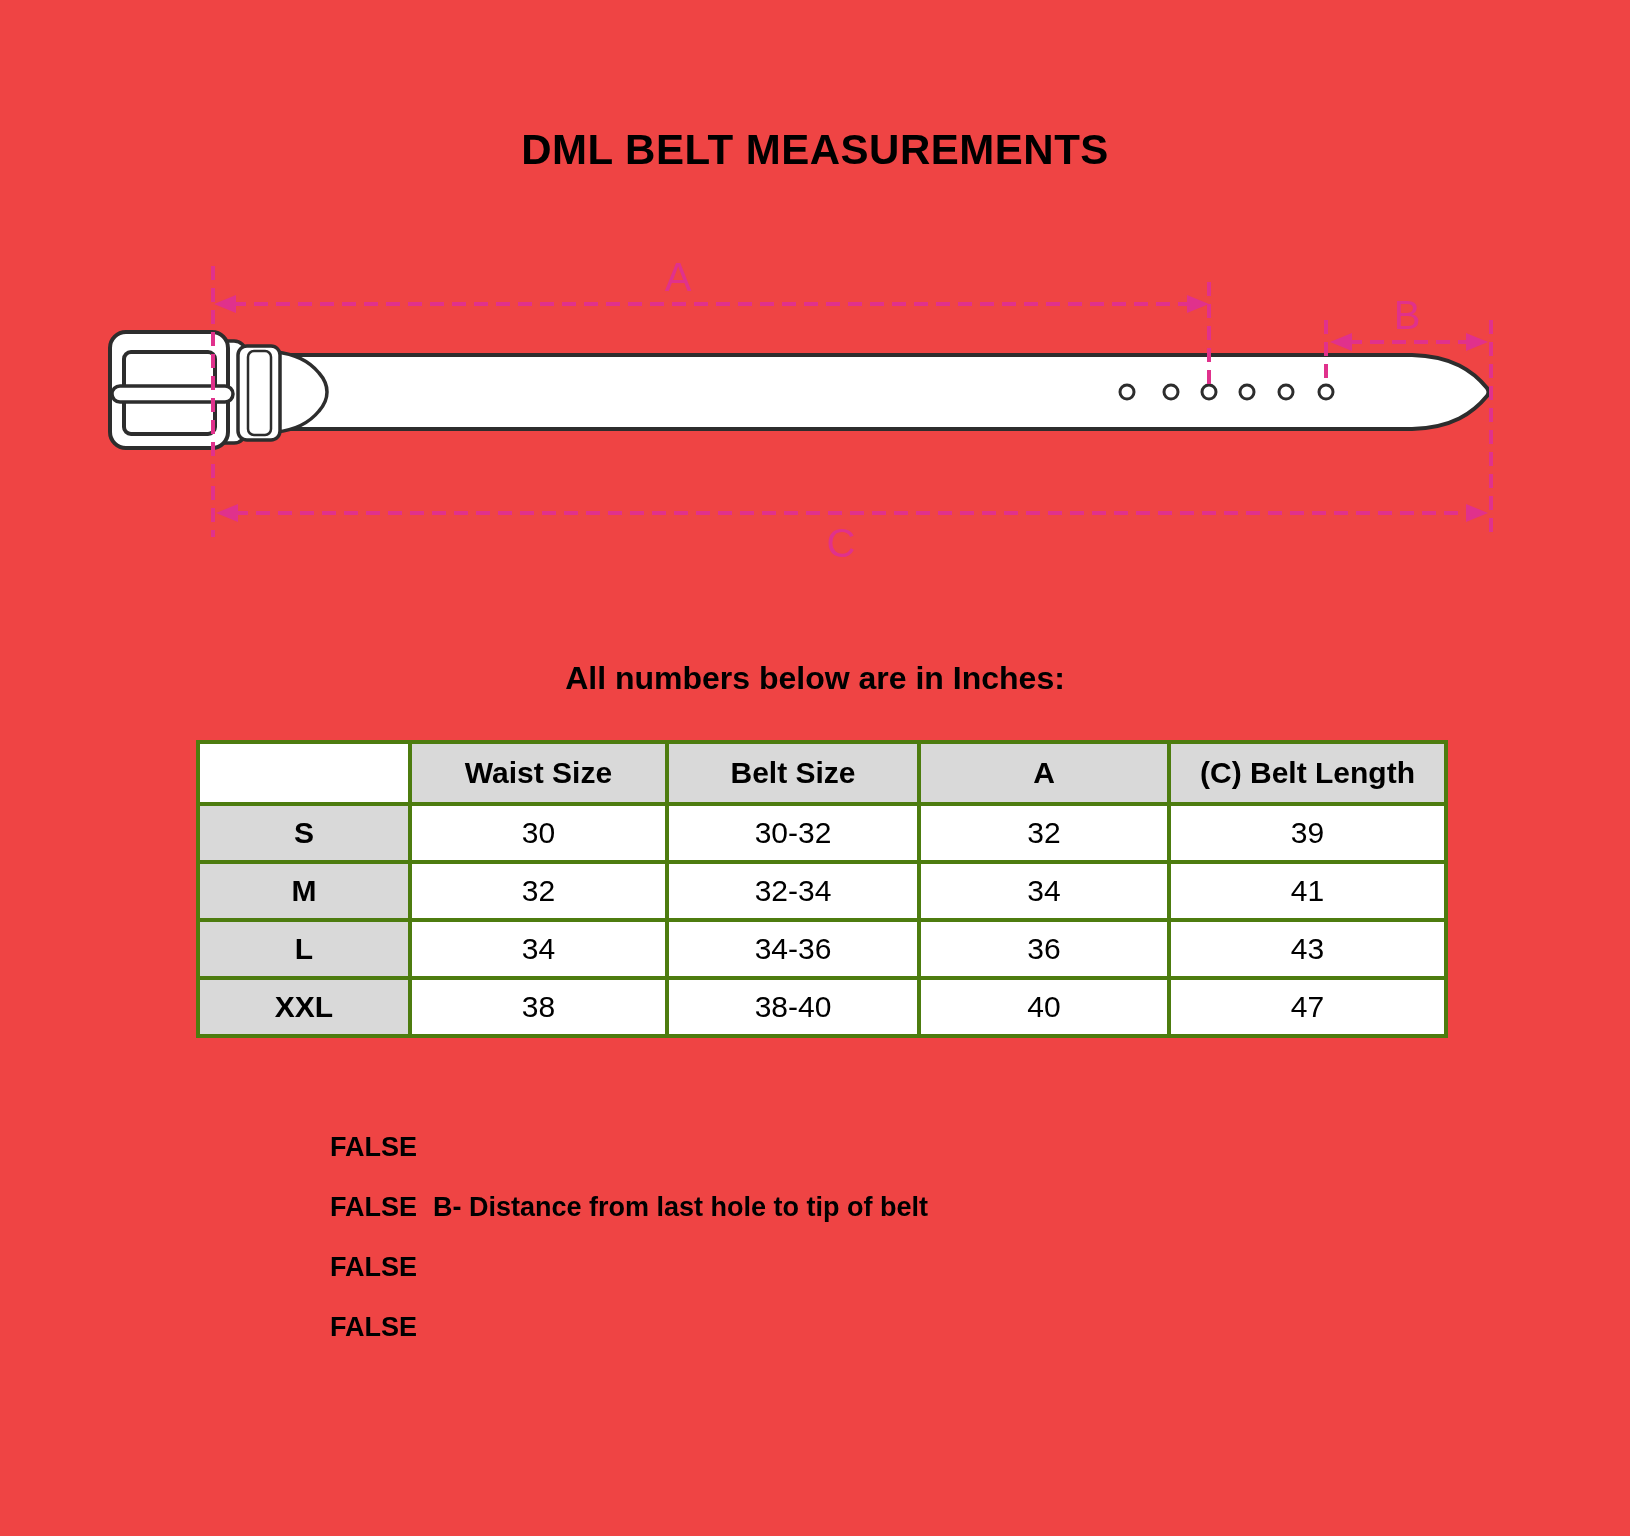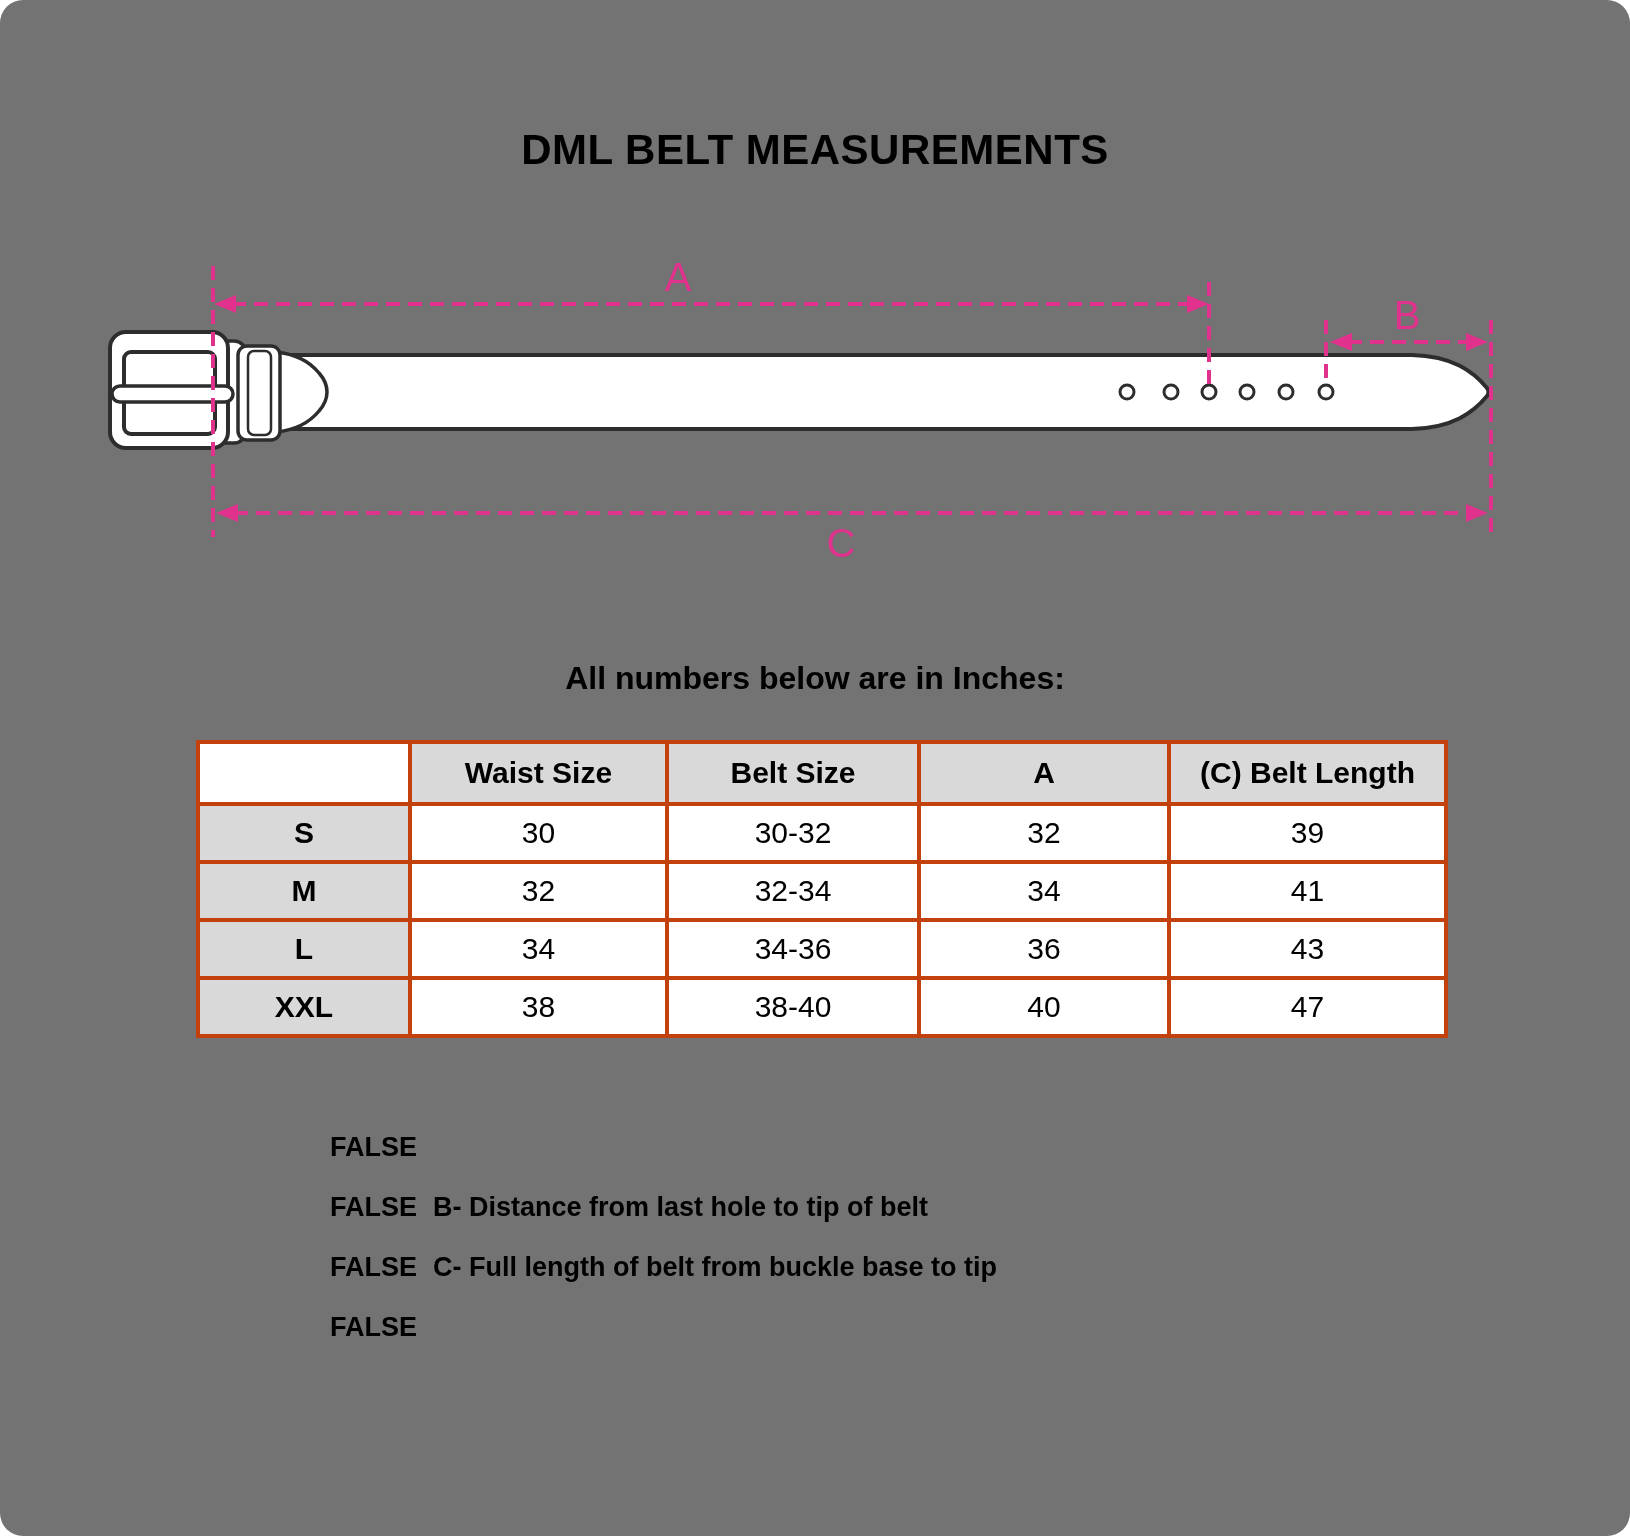--- a/index.html
+++ b/index.html
@@ -1,18 +1,18 @@
 <!DOCTYPE html>
 <html><head>
 <meta charset="utf-8">
 <style>
   html,body { margin:0; padding:0; background:#ffffff; }
   .page {
-    position:relative; width:1630px; height:1536px; background:#737373;
-    font-family:"Liberation Sans", sans-serif; color:#111; overflow:hidden;border-radius:23px;
+    position:relative; width:1630px; height:1536px; background:#ef4444;
+    font-family:"Liberation Sans", sans-serif; color:#111; overflow:hidden;
   }
   .title {
     position:absolute; top:126px; left:0; width:100%;
     text-align:center; font-size:42px; font-weight:bold; letter-spacing:0.5px; color:#000;
   }
   .belt-svg { position:absolute; top:0; left:0; }
 
   
   .belt-line { stroke:#2d2d2d; fill:#ffffff; }
   .no-fill   { fill:none; }
@@ -26,21 +26,21 @@
     position:absolute; top:660px; left:0; width:100%;
     text-align:center; font-size:32px; font-weight:bold; color:#000;
   }
 
   .size-table {
     position:absolute; left:196px; top:740px; width:1248px;
     border-collapse:collapse; table-layout:fixed;
     font-size:30px; color:#000;
   }
   .size-table th, .size-table td {
-    border:4px solid #c2410c; text-align:center; vertical-align:middle; padding:0;
+    border:4px solid #4d7c0f; text-align:center; vertical-align:middle; padding:0;
   }
   .size-table thead th { height:58px; background:#d9d9d9; font-weight:bold; }
   .size-table thead th.blank { background:#ffffff; }
   .size-table tbody td { height:54px; font-weight:normal; background:#ffffff; }
   .size-table tbody td.size-label { background:#d9d9d9; font-weight:bold; }
 
   .notes {
     position:absolute; left:302px; top:1117px; list-style:none; margin:0; padding:0;
     font-size:27px; font-weight:bold; color:#000;
   }
@@ -153,20 +153,19 @@
   <ul class="notes">
     <li>
       <span class="note-flag">FALSE</span>
     </li>
     <li>
       <span class="note-flag">FALSE</span>
       <span>B- Distance from last hole to tip of belt</span>
     </li>
     <li>
       <span class="note-flag">FALSE</span>
-      <span>C- Full length of belt from buckle base to tip</span>
     </li>
     <li>
       <span class="note-flag">FALSE</span>
     </li>
   </ul>
 
 </div>
 
 </body></html>

